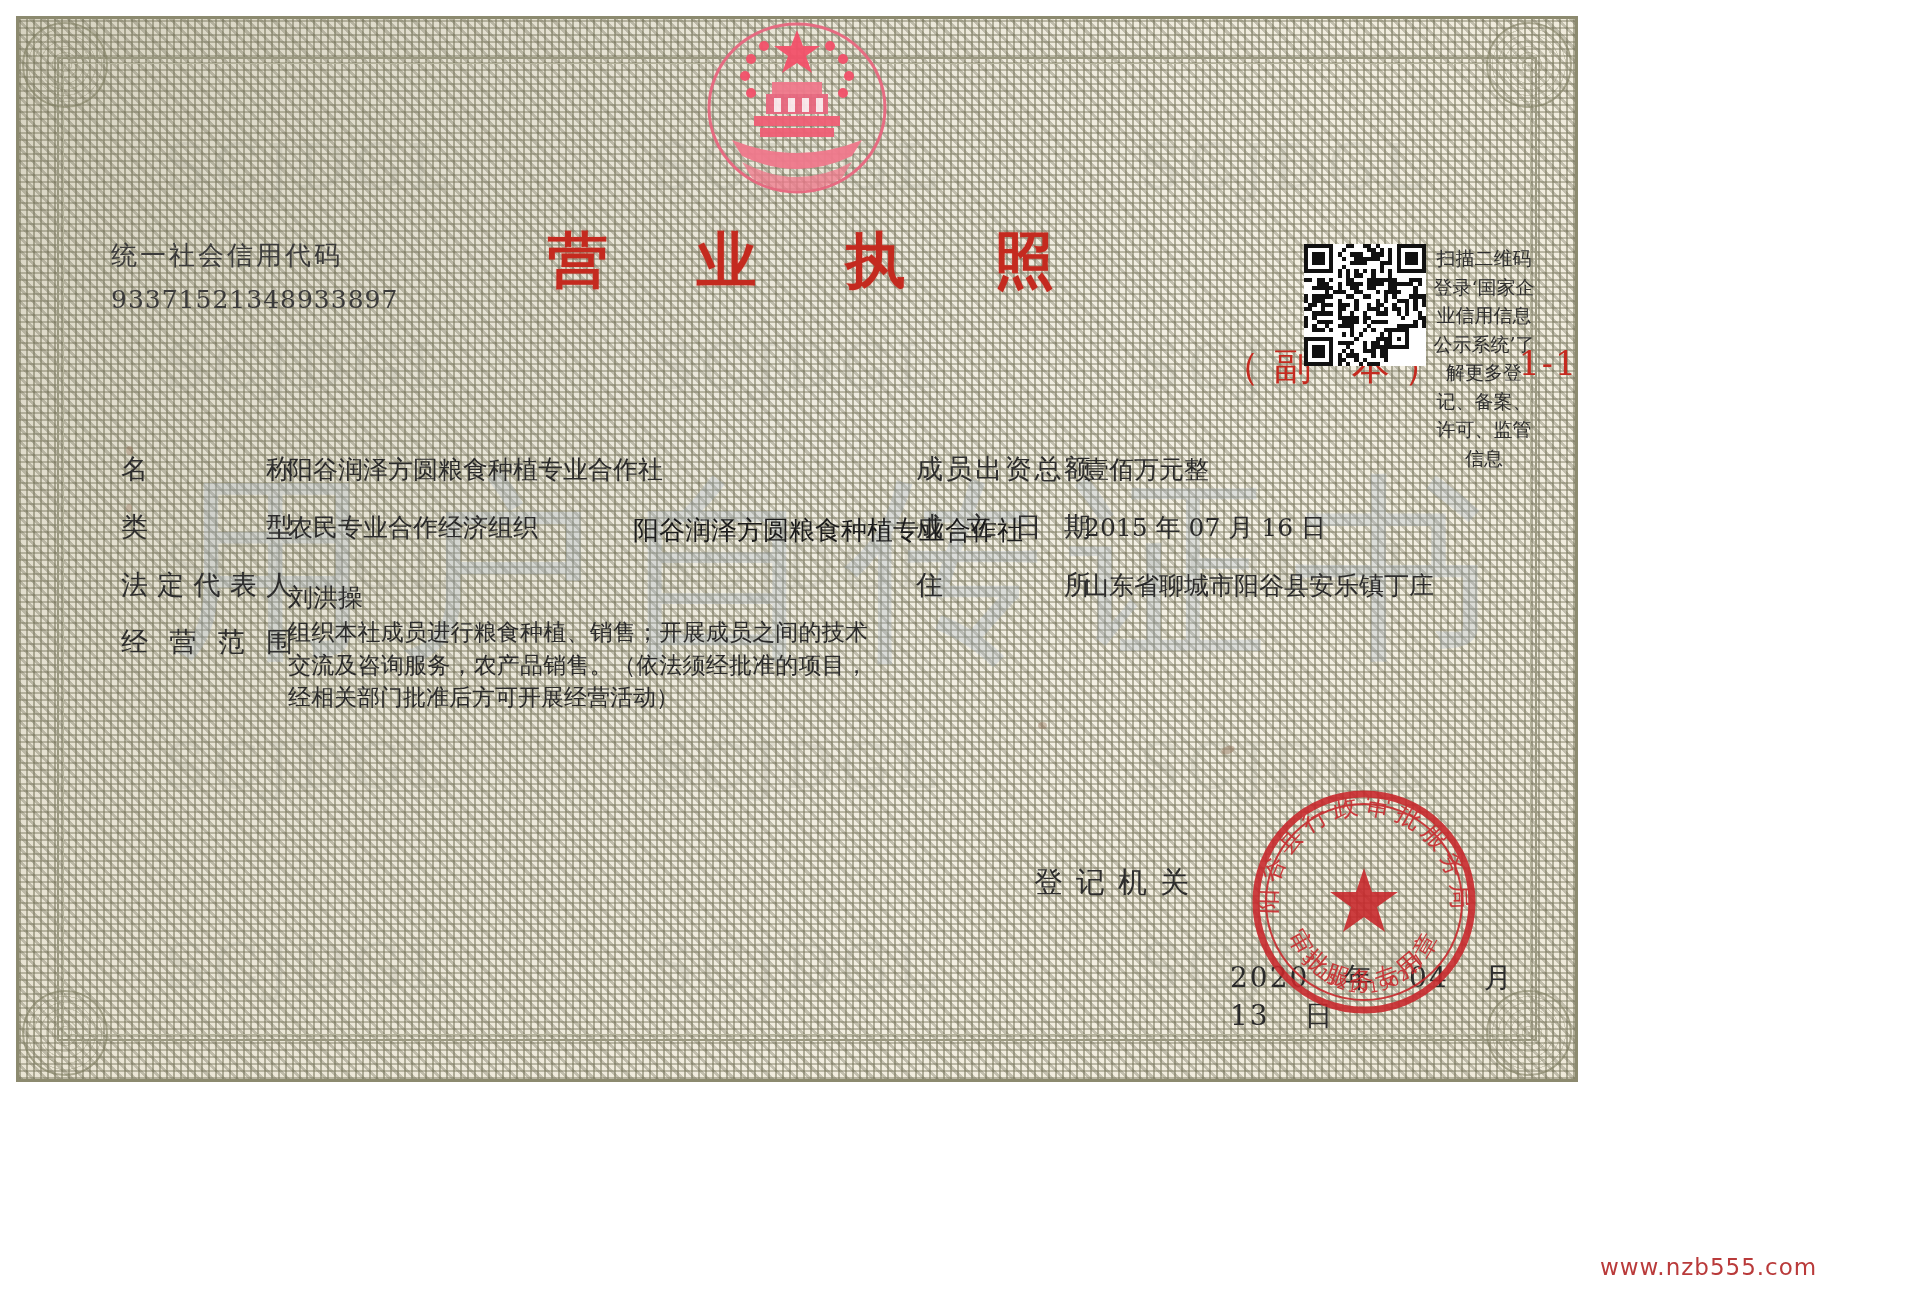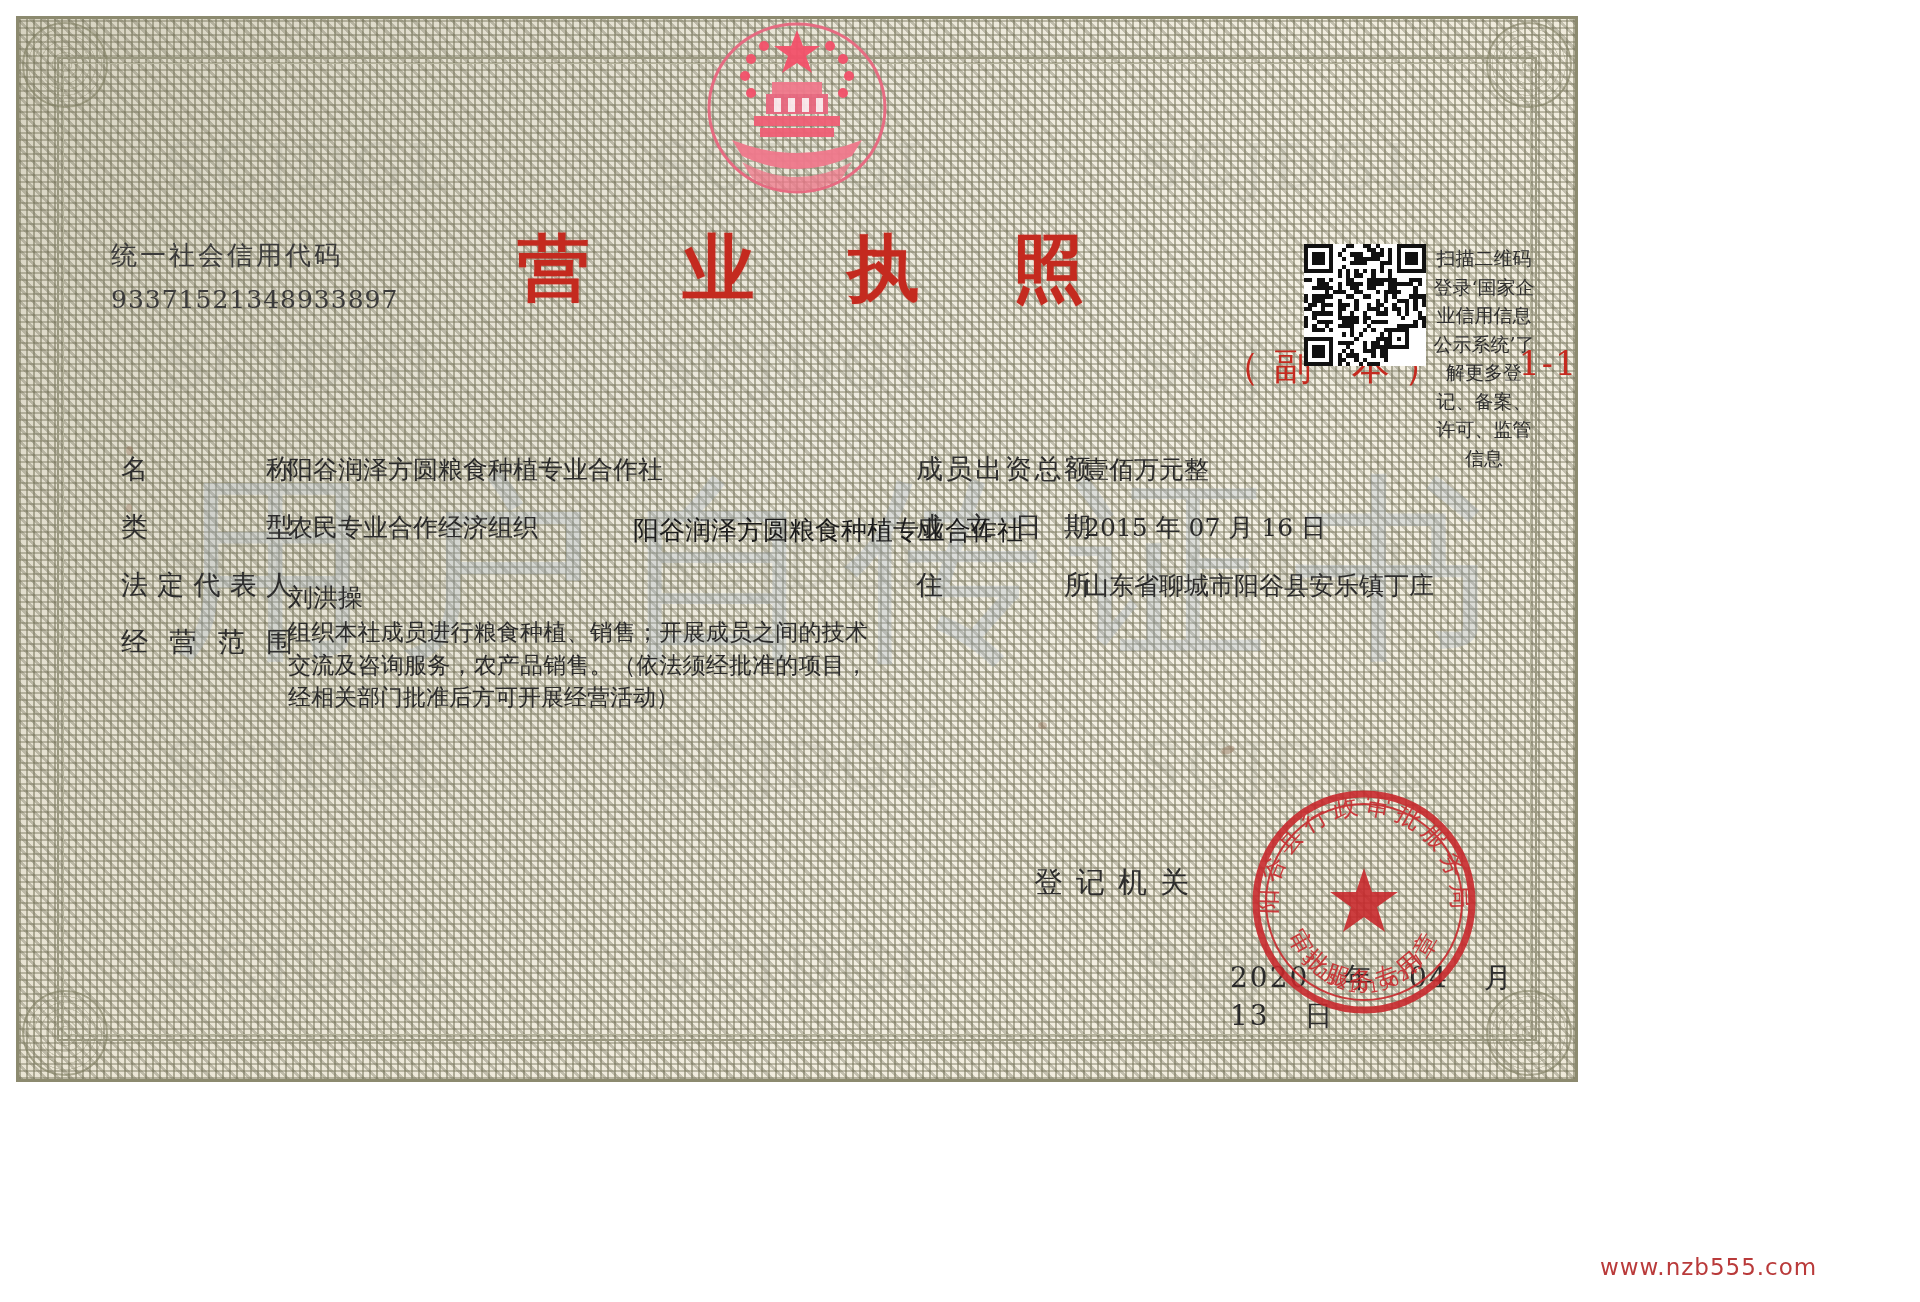--- a/index.html
+++ b/index.html
@@ -151,21 +151,21 @@
     font-family: "DejaVu Serif", "Liberation Serif", serif;
   }
 
   .main-title {
     position: absolute;
     left: 8px; right: 0;
     top: 205px;
     text-align: center;
     font-family: "DejaVu Serif", "Liberation Serif", serif;
     font-weight: bold;
-    font-size: 72px;
+    font-size: 60px;
     letter-spacing: 34px;
     text-indent: 34px;
     color: #c42a1f;
     text-shadow: 0 0 2px rgba(196,42,31,0.35);
   }
   .sub-title-row {
     position: absolute;
     left: 16px; right: 0;
     top: 325px;
     text-align: right;

